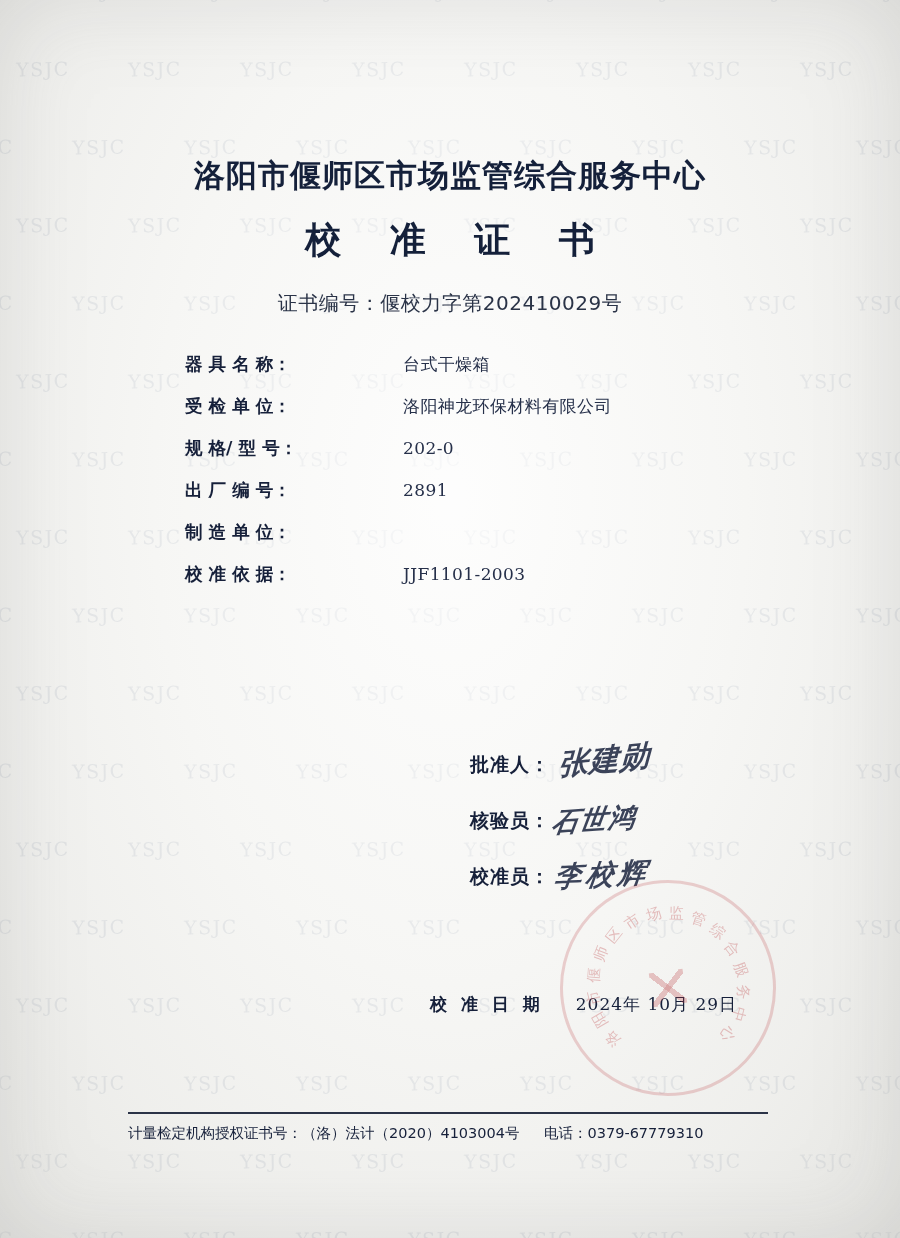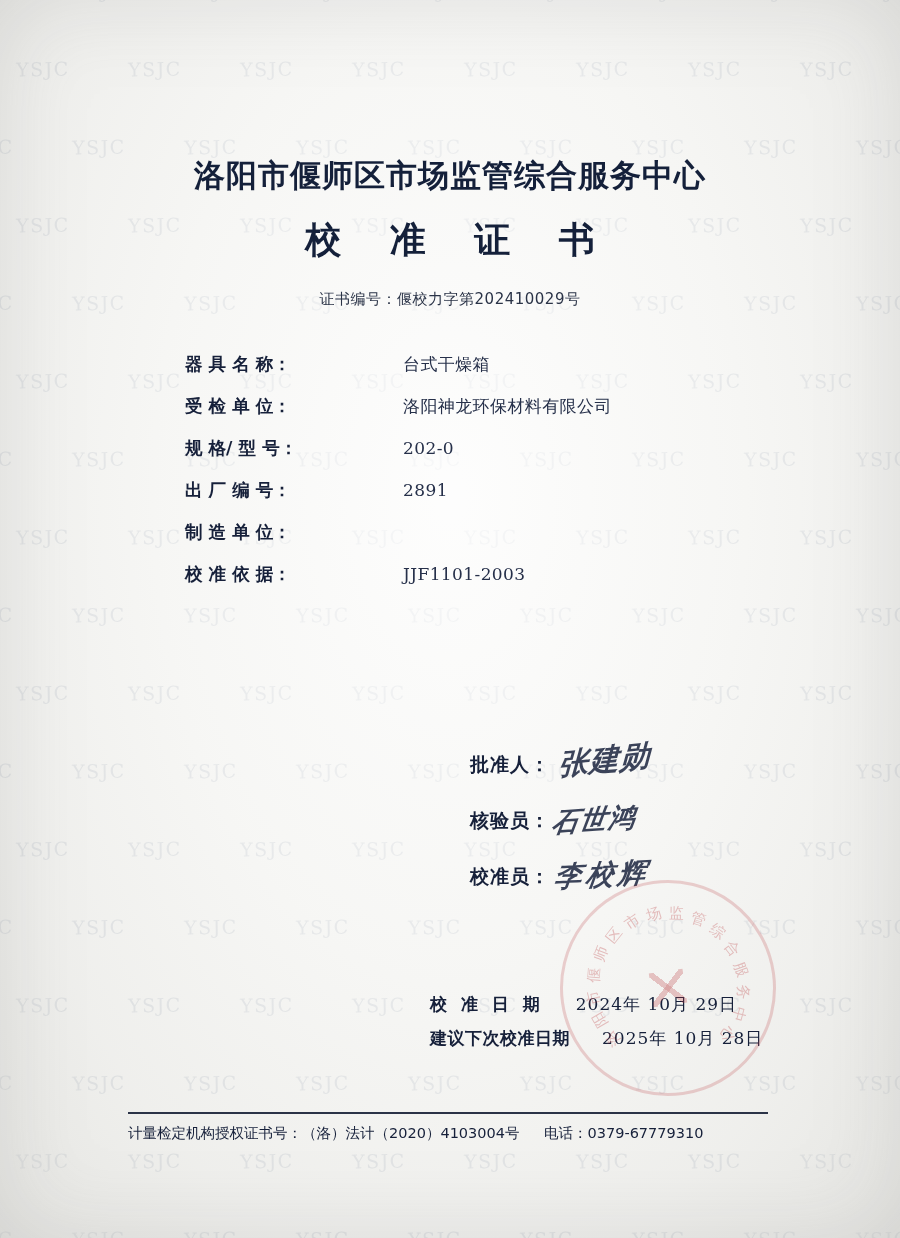--- a/index.html
+++ b/index.html
@@ -83,21 +83,21 @@
     letter-spacing: 18px;
     text-indent: 18px;
     color: #14203a;
   }
   .cert-no {
     position: absolute;
     top: 290px;
     left: 0;
     width: 900px;
     text-align: center;
-    font-size: 15px;
+    font-size: 20px;
     letter-spacing: 0.5px;
     color: #2a3347;
   }
 
   
   .fields {
     position: absolute;
     top: 352px;
     left: 185px;
     width: 640px;
@@ -472,24 +472,20 @@
           <span style="transform: rotate(112.667deg) translate(0px, -84px) rotate(0deg);">中</span>
           <span style="transform: rotate(130deg) translate(0px, -84px) rotate(0deg);">心</span>
         </div>
     </div>
 
     <div class="date-block">
       <div class="date-row">
         <span class="date-label">校 准 日 期</span>
         <span class="date-value">2024年 10月 29日</span>
       </div>
-      <div class="date-row">
-        <span class="date-label tight">建议下次校准日期</span>
-        <span class="date-value">2025年 10月 28日</span>
-      </div>
     </div>
 
     <div id="footer-rule"></div>
     <div class="footer">
       <div class="footer-row first">
         <span class="footer-left">计量检定机构授权证书号：（洛）法计（2020）4103004号</span>
         <span class="footer-right">电话：0379-67779310</span>
       </div>
     </div>
 

